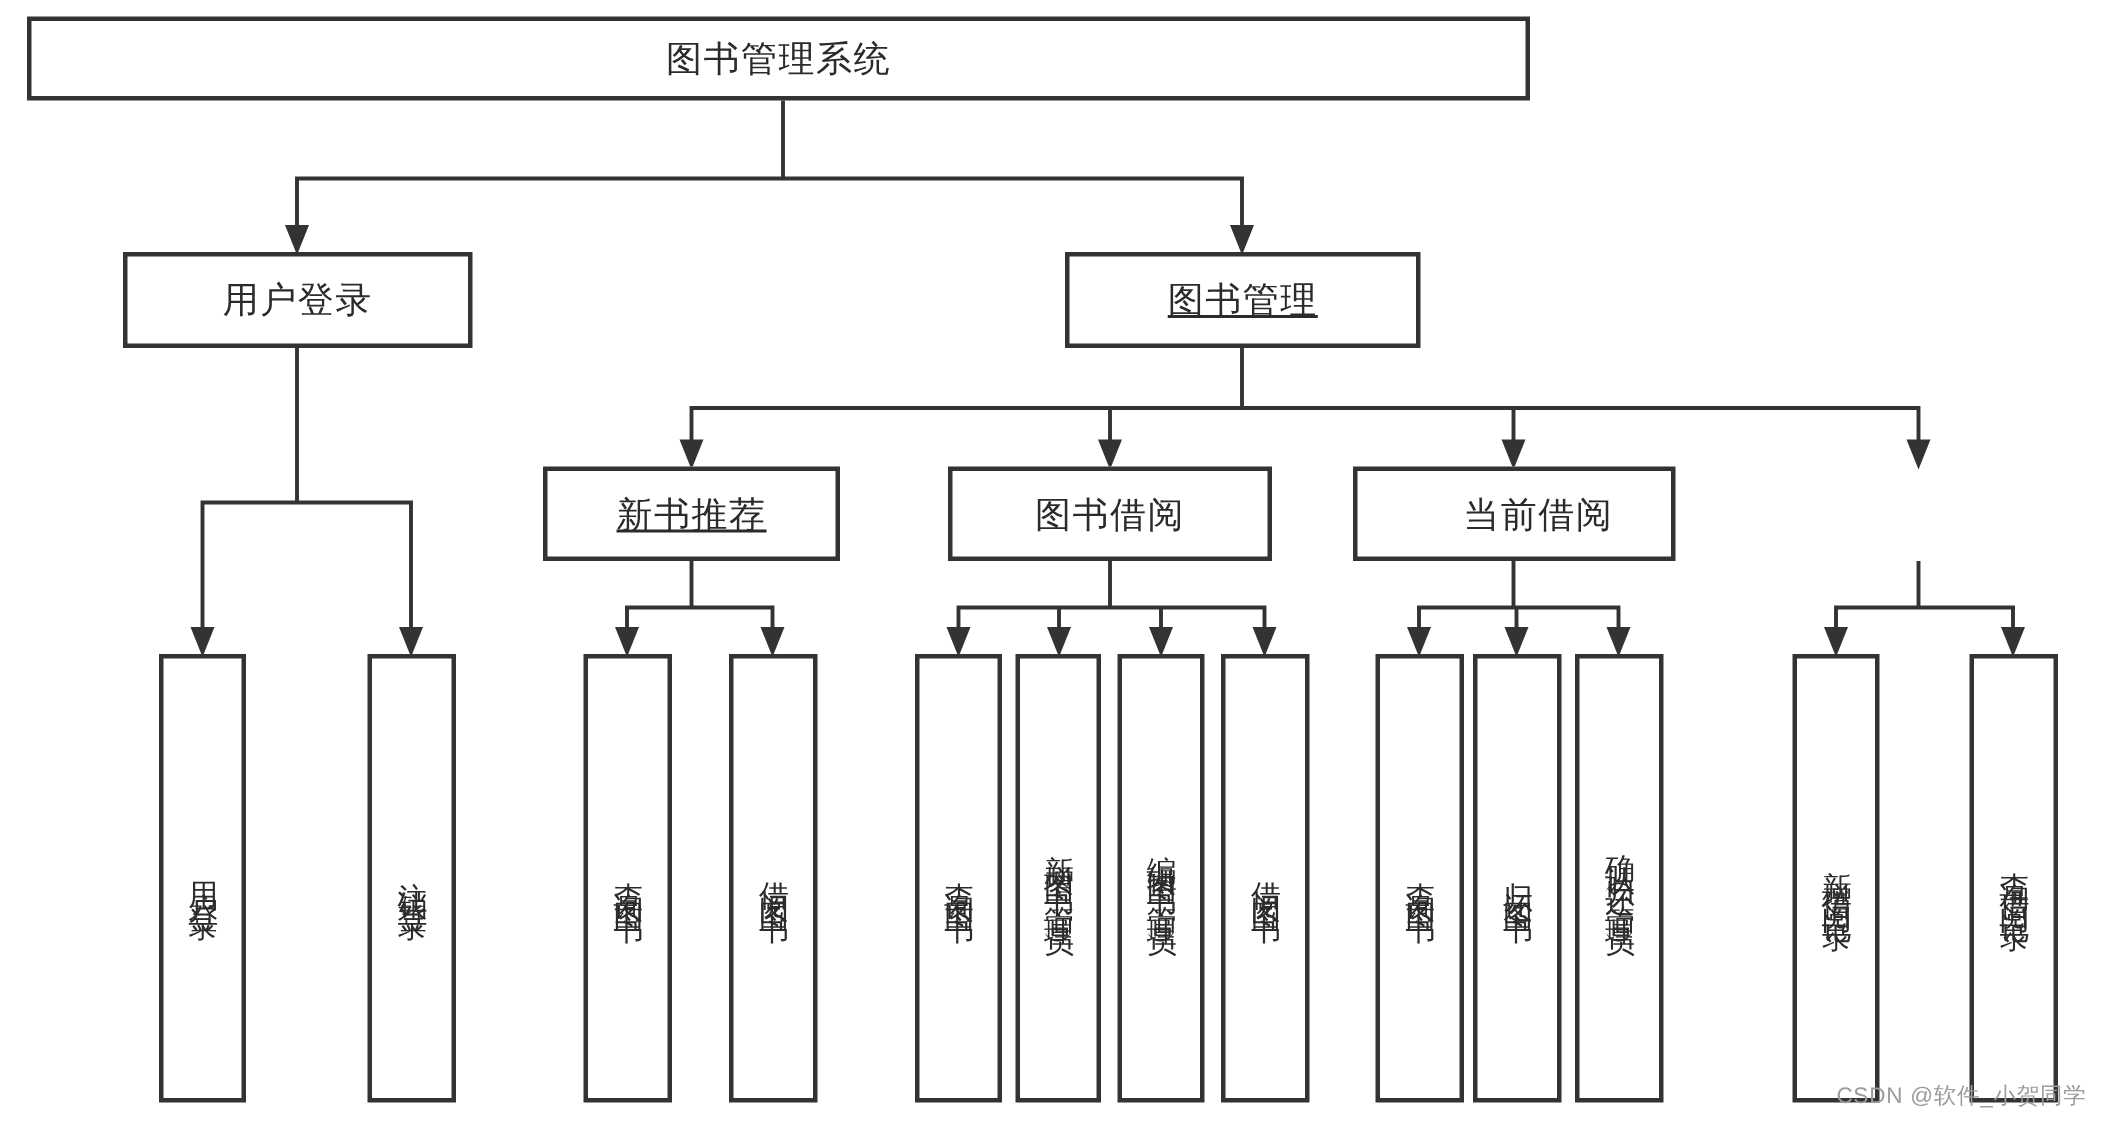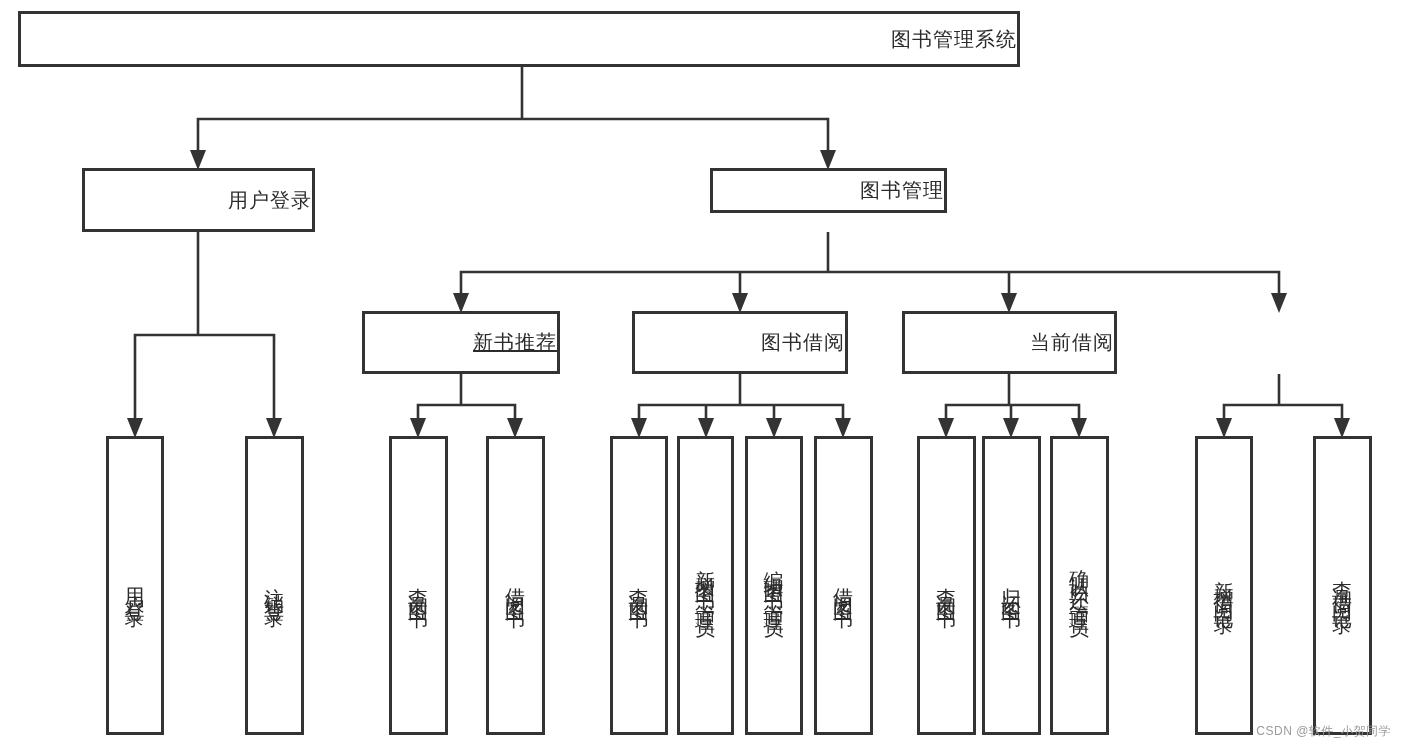--- a/index.html
+++ b/index.html
@@ -21,34 +21,34 @@
   svg.wires{position:absolute;left:0;top:0;width:1405px;height:747px;}
   svg.wires path{stroke:var(--line);stroke-width:2.6;fill:none;}
   svg.wires polygon{fill:var(--line);stroke:none;}
   .node{
     position:absolute;box-sizing:border-box;
     background:var(--box-fill);
     border:3px solid var(--box-border);
     display:flex;align-items:center;justify-content:center;
     color:var(--text);
   }
-  .hnode{font-size:20px;letter-spacing:1px;white-space:nowrap;justify-content:flex-end;}
+  .hnode{font-size:24px;letter-spacing:1px;white-space:nowrap;}
   .leaf .vtext{
     writing-mode:vertical-rl;
     text-orientation:mixed;
     font-size:20px;
     line-height:1;
     letter-spacing:7px;
     white-space:nowrap;
     color:var(--text);
   }
   .watermark{
     position:absolute;
     right:14px;bottom:7px;
-    font-size:12px;
+    font-size:15px;
     color:var(--watermark);
     letter-spacing:0.5px;
     white-space:nowrap;
   }
 </style>
 </head>
 <body>
 
 <div class="stage">
 
@@ -100,21 +100,21 @@
     <polygon points="1334,418 1350,418 1342,438"></polygon>
   </svg>
 
   <div class="node hnode" style="left:18px;top:11px;width:1002px;height:56px;">
     <span>图书管理系统</span>
   </div>
 
   <div class="node hnode" style="left:82px;top:168px;width:233px;height:64px;">
     <span>用户登录</span>
   </div>
-  <div class="node hnode" style="left:710px;top:168px;width:237px;height:45px;">
+  <div class="node hnode" style="left:710px;top:168px;width:237px;height:64px;text-decoration:underline;">
     <span>图书管理</span>
   </div>
 
   <div class="node hnode" style="left:362px;top:311px;width:198px;height:63px;text-decoration:underline;">
     <span>新书推荐</span>
   </div>
   <div class="node hnode" style="left:632px;top:311px;width:216px;height:63px;">
     <span>图书借阅</span>
   </div>
   <div class="node hnode" style="left:902px;top:311px;width:215px;height:63px;padding-left:32px;">

